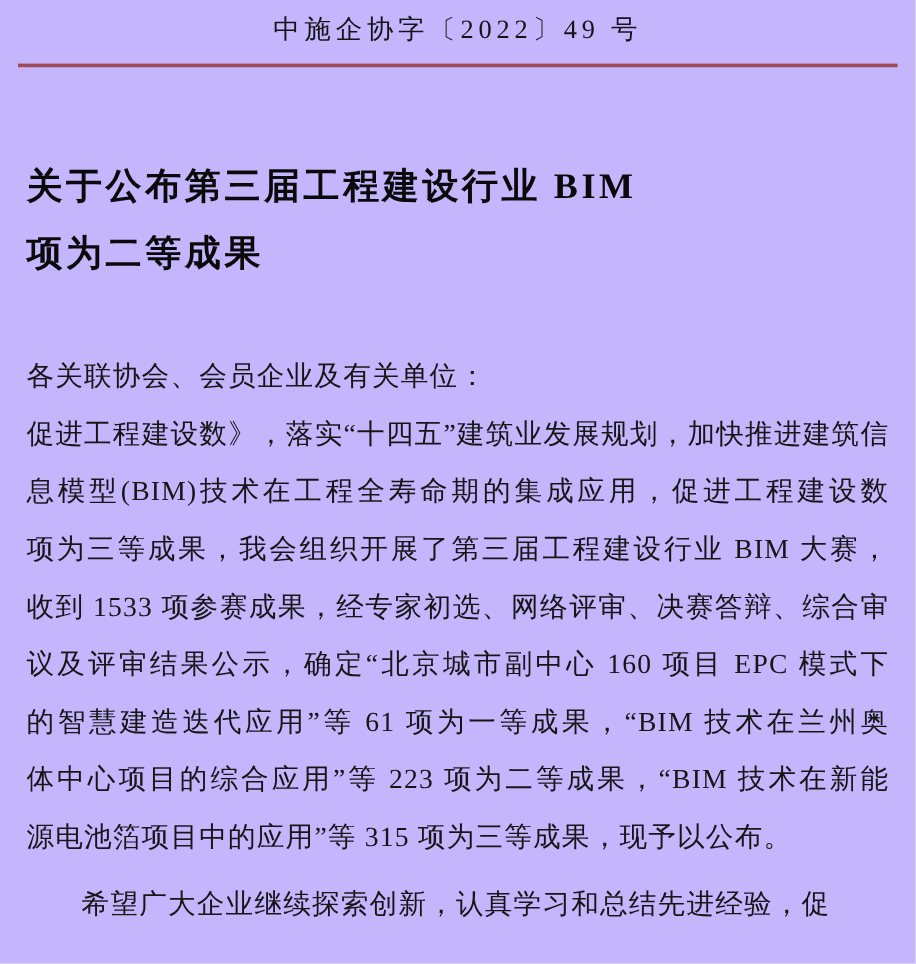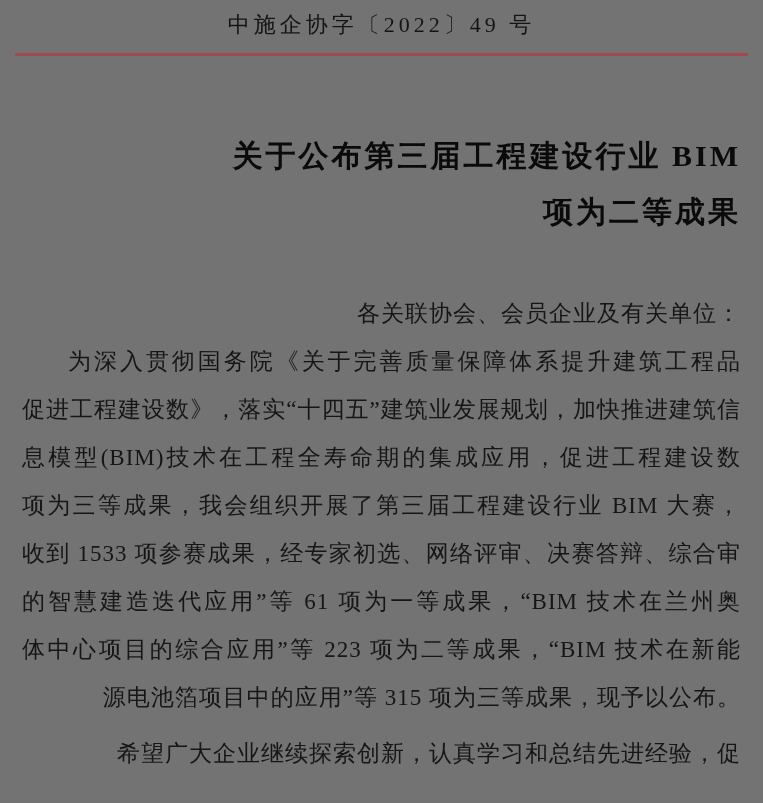--- a/index.html
+++ b/index.html
@@ -12,58 +12,57 @@
     overflow: hidden;
     background: #fdfdfd;
     font-family: "Liberation Serif", "DejaVu Serif", serif;
     color: #111111;
   }
   .page {
     width: 763px;
     height: 803px;
     box-sizing: border-box;
     padding: 8px 22px 0 22px;
-    background: #737373;
+    background: #c4b5fd;
   }
   .doc-number {
     text-align: center;
     font-size: 22px;
     letter-spacing: 4px;
     color: #141414;
     padding-top: 2px;
     height: 30px;
     line-height: 30px;
   }
   .red-rule {
     border: none;
     height: 3px;
     background: #a04a52;
     margin: 13px -7px 0 -7px; 
   }
   .title {
     margin: 72px 0 0 0;
     font-size: 30px;
     font-weight: bold;
-    text-align: right;
+    text-align: left;
     line-height: 56px;
     letter-spacing: 3px;
     color: #0a0a0a;
   }
   .content {
     margin-top: 50px;
     font-size: 23px;
     color: #161616;
   }
   .line {
     height: 48px;
     line-height: 48px;
     white-space: nowrap;
     overflow: hidden;
     letter-spacing: 1px;
-    text-align: right;
   }
   .line.justify {
     text-align: justify;
     text-align-last: justify;
     text-justify: inter-character;
   }
   .line.indent {
     text-indent: 2em;
   }
   .para-2 {
@@ -82,25 +81,25 @@
   <h1 class="title">
     <div>关于公布第三届工程建设行业 BIM</div>
     <div>项为二等成果</div>
   </h1>
 
   <div class="content">
 
     <div class="line salutation">各关联协会、会员企业及有关单位：</div>
 
     <div class="para-1">
-      <div class="line justify indent">为深入贯彻国务院《关于完善质量保障体系提升建筑工程品</div>
       <div class="line justify">促进工程建设数》，落实“十四五”建筑业发展规划，加快推进建筑信</div>
       <div class="line justify">息模型(BIM)技术在工程全寿命期的集成应用，促进工程建设数</div>
       <div class="line justify">项为三等成果，我会组织开展了第三届工程建设行业 BIM 大赛，</div>
       <div class="line justify">收到 1533 项参赛成果，经专家初选、网络评审、决赛答辩、综合审</div>
+      <div class="line justify">议及评审结果公示，确定“北京城市副中心 160 项目 EPC 模式下</div>
       <div class="line justify">的智慧建造迭代应用”等 61 项为一等成果，“BIM 技术在兰州奥</div>
       <div class="line justify">体中心项目的综合应用”等 223 项为二等成果，“BIM 技术在新能</div>
       <div class="line">源电池箔项目中的应用”等 315 项为三等成果，现予以公布。</div>
     </div>
 
     <div class="para-2">
       <div class="line indent">希望广大企业继续探索创新，认真学习和总结先进经验，促</div>
     </div>
 
   </div>

